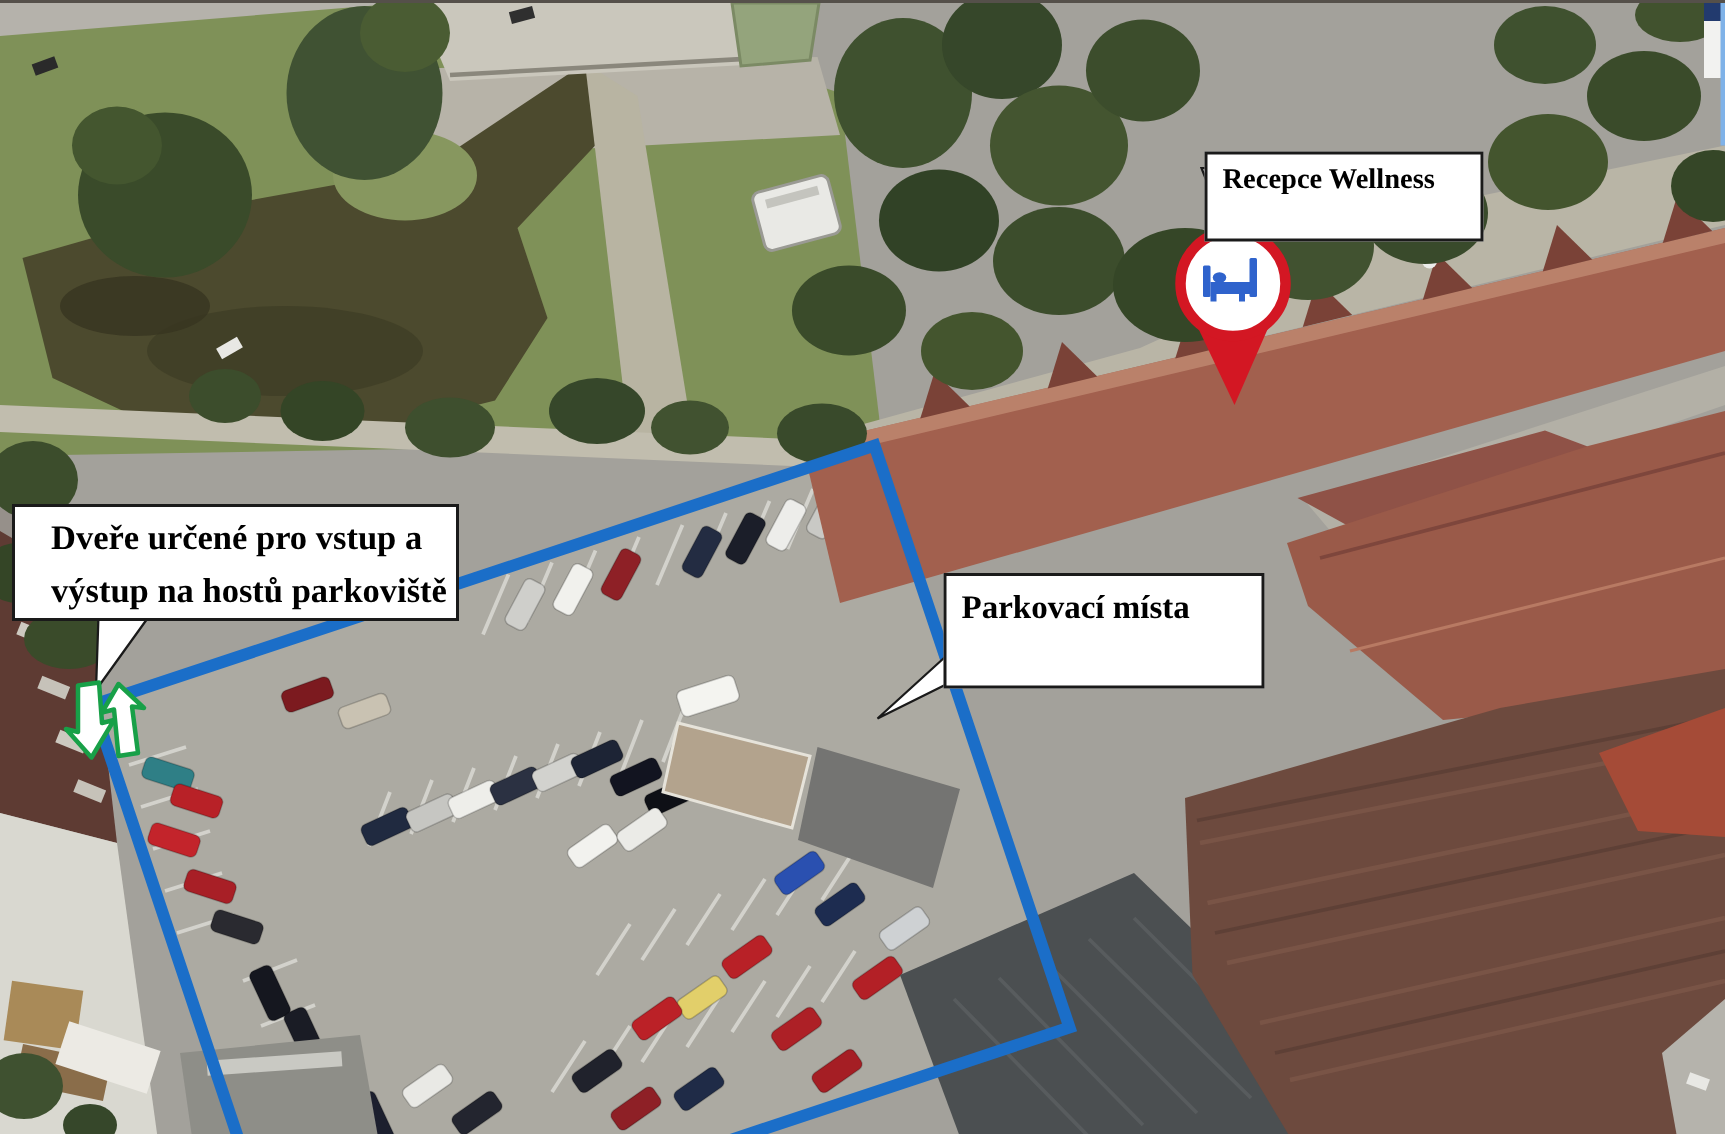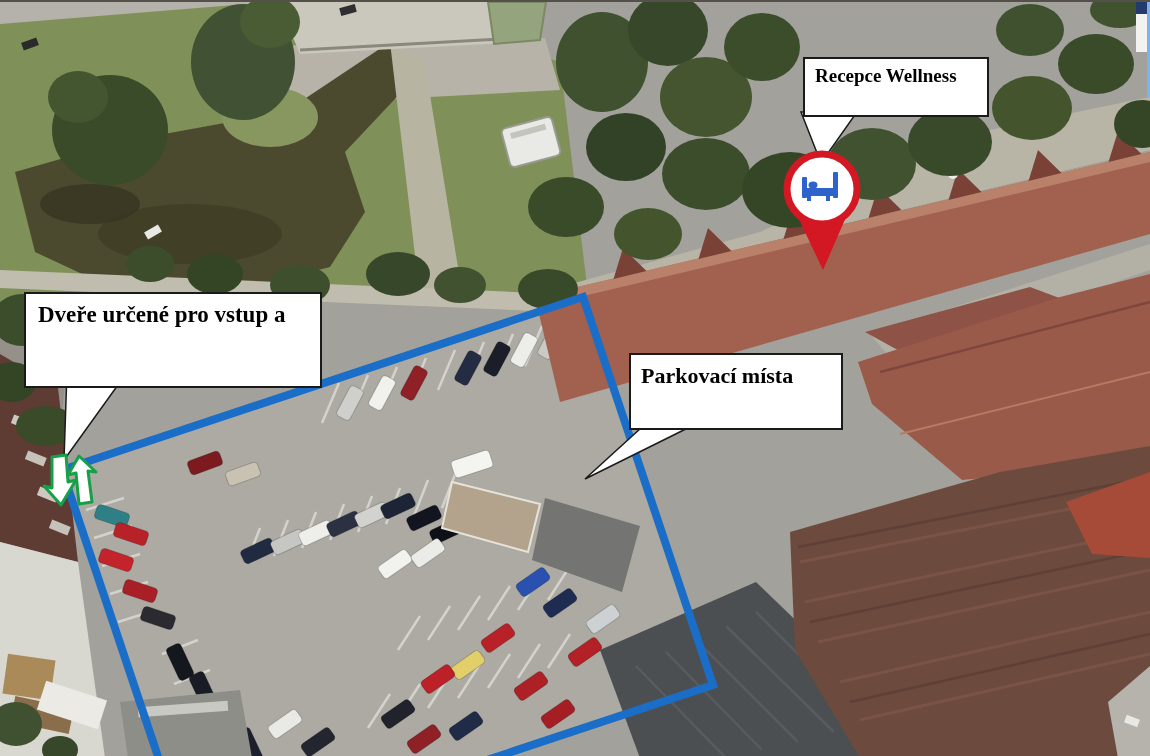--- a/index.html
+++ b/index.html
@@ -7,26 +7,26 @@
     position:relative;width:1150px;height:756px;overflow:hidden;
     background:#a3a19b;border-top:2px solid #55504a;box-sizing:border-box;
     font-family:"Liberation Serif",serif;
   }
   .stage svg{position:absolute;left:0;top:0;}
   #scene{z-index:10;}
   #overlay{z-index:20;}
   .callout{
     position:absolute;z-index:30;background:#fff;border:2px solid #1a1a1a;
     color:#000;font-weight:bold;box-sizing:border-box;
-    font-family:"Liberation Serif",serif;white-space:nowrap;
+    font-family:"Liberation Serif",serif;white-space:nowrap;margin-top:44px;
   }
   .callout div{white-space:nowrap;}
-  #label-door{left:24px;top:290px;width:298px;height:96px;font-size:23px;line-height:1.5;padding:4px 12px;}
+  #label-door{left:8px;top:290px;width:298px;height:78px;font-size:23px;line-height:1.5;padding:4px 24px;}
   #label-hotel{left:803px;top:55px;width:186px;height:60px;font-size:19px;line-height:1.5;padding:3px 10px;}
-  #label-parking{left:629px;top:351px;width:214px;height:77px;font-size:22px;line-height:1.5;padding:4px 10px;}
+  #label-parking{left:629px;top:336px;width:214px;height:77px;font-size:22px;line-height:1.5;padding:4px 10px;}
 </style>
 </head>
 <body>
 
 <div class="stage">
 
   <svg id="scene" width="1150" height="756" viewBox="0 0 1150 756">
 
     <rect x="0" y="0" width="1150" height="756" fill="#a3a19b"></rect>
 
@@ -241,19 +241,20 @@
       </g>
     </g>
   </svg>
 
   <div class="callout" id="label-hotel">
     <div>Recepce Wellness</div>
   </div>
 
   <div class="callout" id="label-door">
     <div>Dveře určené pro vstup a</div>
+    <div>výstup na hostů parkoviště</div>
   </div>
 
   <div class="callout" id="label-parking">
     <div>Parkovací místa</div>
   </div>
 
 </div>
 
 </body></html>

